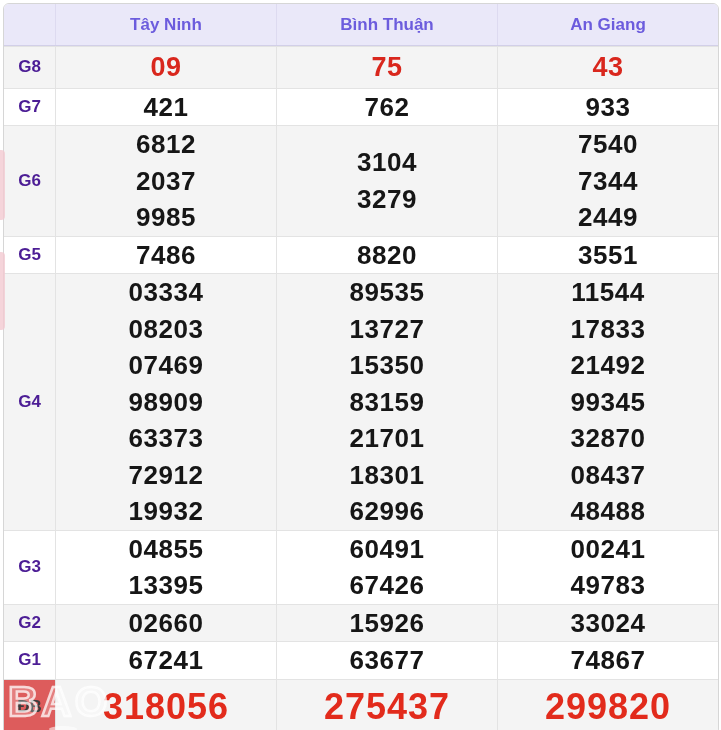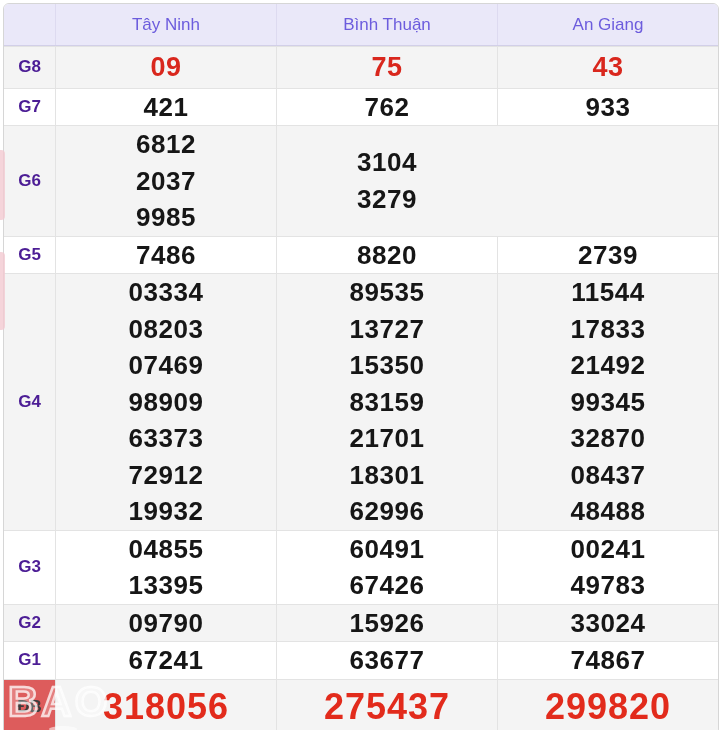--- a/index.html
+++ b/index.html
@@ -17,21 +17,21 @@
     display:grid;
     grid-template-columns:51px 1fr 1fr 1fr;
     border-top:1px solid #e3e3e3;
     background:#ffffff;
   }
   .row:first-child{border-top:none;}
   .row.alt{background:#f4f4f4;}
   .row.header-row{background:#eae8f9;border-bottom:1px solid #d2cfe8;}
   .corner-cell{min-height:41px;}
   .header-cell{
-    color:#6c5cdd;font-weight:normal;font-size:17px;
+    color:#6c5cdd;font-weight:bold;font-size:17px;
     line-height:41px;text-align:center;
     border-left:1px solid #dddaf0;
   }
   .label-cell{
     display:flex;align-items:center;justify-content:center;
     font-weight:bold;font-size:17px;color:#4c1d95;
   }
   .cell{
     border-left:1px solid #e3e3e3;
     display:flex;flex-direction:column;justify-content:center;
@@ -107,31 +107,36 @@
       <div class="label-cell">G6</div>
       <div class="cell">
         <div class="num">6812</div>
         <div class="num">2037</div>
         <div class="num">9985</div>
       </div>
       <div class="cell">
         <div class="num">3104</div>
         <div class="num">3279</div>
       </div>
+      <div class="cell">
+        <div class="num">7540</div>
+        <div class="num">7344</div>
+        <div class="num">2449</div>
+      </div>
     </div>
     <div class="row">
       <div class="label-cell">G5</div>
       <div class="cell">
         <div class="num">7486</div>
       </div>
       <div class="cell">
         <div class="num">8820</div>
       </div>
       <div class="cell">
-        <div class="num">2739</div>
+        <div class="num">3551</div>
       </div>
     </div>
     <div class="row alt">
       <div class="label-cell">G4</div>
       <div class="cell">
         <div class="num">03334</div>
         <div class="num">08203</div>
         <div class="num">07469</div>
         <div class="num">98909</div>
         <div class="num">63373</div>
@@ -168,21 +173,21 @@
         <div class="num">67426</div>
       </div>
       <div class="cell">
         <div class="num">00241</div>
         <div class="num">49783</div>
       </div>
     </div>
     <div class="row alt">
       <div class="label-cell">G2</div>
       <div class="cell">
-        <div class="num">09790</div>
+        <div class="num">02660</div>
       </div>
       <div class="cell">
         <div class="num">15926</div>
       </div>
       <div class="cell">
         <div class="num">33024</div>
       </div>
     </div>
     <div class="row">
       <div class="label-cell">G1</div>

